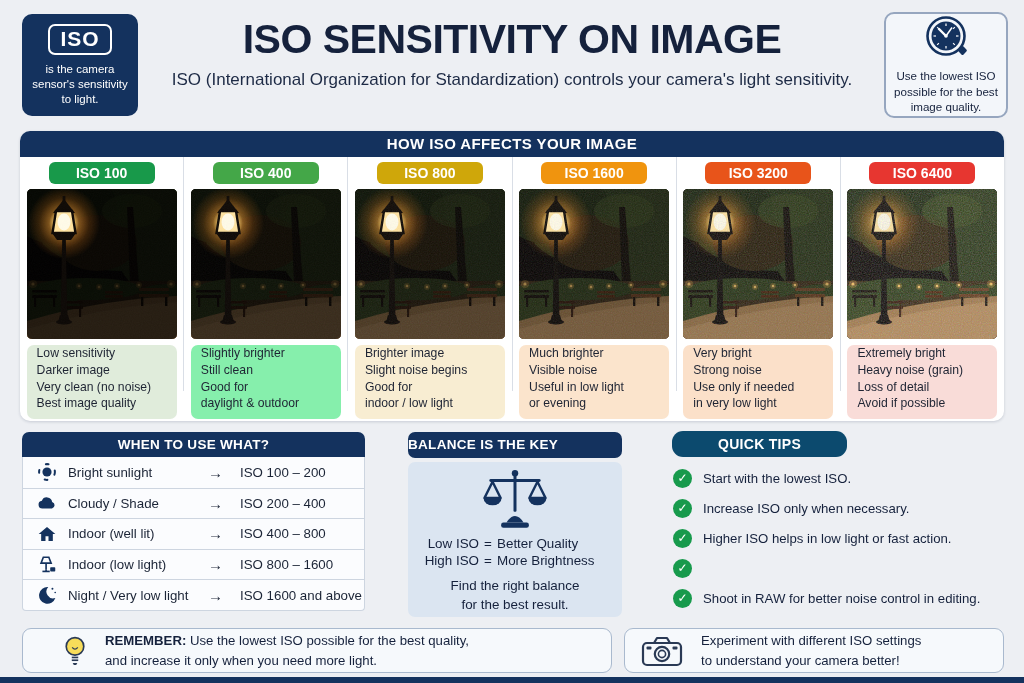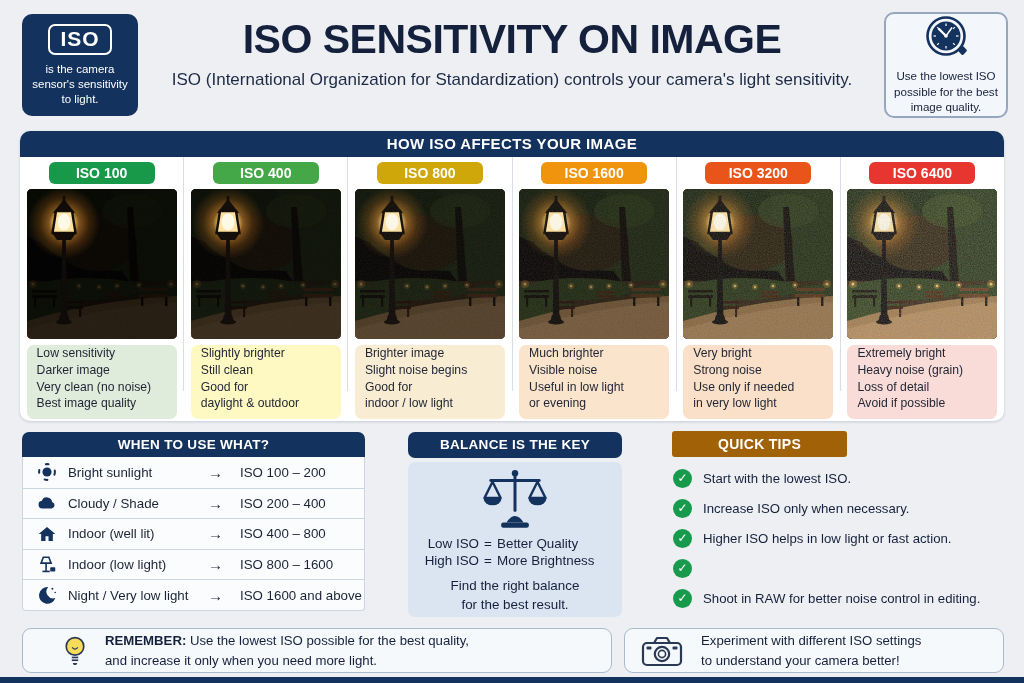--- a/index.html
+++ b/index.html
@@ -57,32 +57,32 @@
   .wtu-rows { background:#fbfcfe; border:1px solid #cdd5e0; border-top:none; border-radius:0 0 4px 4px; }
   .wtu-row { display:flex; align-items:center; height:30.6px; padding-left:11px; }
   .wtu-row + .wtu-row { border-top:1px solid #cdd5e0; }
   .wtu-icon { width:26px; display:flex; justify-content:center; }
   .wtu-cond { width:140px; margin-left:8px; font-size:13.3px; color:#1b2436; }
   .wtu-arrow { width:32px; font-size:15px; color:#1b2436; }
   .wtu-range { font-size:13.3px; font-weight:500; color:#1b2436; }
 
   
   .bal-header { left:408px; top:432px; width:214px; height:26px; background:#14325e;
-    border-radius:7px; color:#fff; font-weight:bold; font-size:13.5px; text-align:center;
+    border-radius:7px; color:#fff; font-weight:bold; font-size:13.5px; text-align:left;
     line-height:26px; letter-spacing:.3px; }
   .bal-box { left:408px; top:462px; width:214px; height:155px; background:#dbe5f1;
     border-radius:7px; text-align:center; padding-top:7px; }
   .bal-row { display:grid; grid-template-columns:64px 18px 118px; justify-content:center;
     font-size:13.4px; color:#15213c; line-height:1.3; }
   .bal-row .l { text-align:right; } .bal-row .e { text-align:center; } .bal-row .r { text-align:left; }
   .bal-footer { font-size:13.4px; color:#15213c; line-height:1.4; margin-top:7px; }
 
   
-  .qt-header { left:672px; top:431px; width:175px; height:26px; background:#a16207;
-    border-radius:3px; color:#fff; font-weight:bold; font-size:14px; text-align:center;
+  .qt-header { left:672px; top:431px; width:175px; height:26px; background:#0c4a6e;
+    border-radius:11px; color:#fff; font-weight:bold; font-size:14px; text-align:center;
     line-height:26px; letter-spacing:.3px; }
   .qt-list { left:673px; top:463px; width:345px; }
   .qt-item { display:flex; align-items:center; height:30px; }
   .qt-check { width:19px; height:19px; border-radius:50%; background:#179a4c; color:#fff;
     font-size:12px; line-height:19px; text-align:center; margin-right:11px; flex:none; }
   .qt-text { font-size:13.2px; color:#15213c; }
 
   
   .note-box { background:#f6f9fc; border:1.5px solid #a9b9ce; border-radius:9px;
     display:flex; align-items:center; }
@@ -242,21 +242,21 @@
       <div class="col">
         <div class="badge" style="background-color: rgb(68, 167, 72);">ISO 400</div>
         <div class="photo iso-p2">
           <svg viewBox="0 0 150 150" width="150" height="150">
             <use href="#sceneBase"></use>
               <rect class="exp" width="150" height="150" fill="#000"></rect>
             <use href="#sceneLamp"></use>
               <rect class="noise" width="150" height="150" filter="url(#grainF)"></rect>
           </svg>
         </div>
-        <div class="desc" style="background-color: #fef9c3;">
+        <div class="desc" style="background-color: #86efac;">
           <div>Slightly brighter</div>
           <div>Still clean</div>
           <div>Good for</div>
           <div>daylight &amp; outdoor</div>
         </div>
       </div>
 
       <div class="col">
         <div class="badge" style="background-color: rgb(207, 167, 10);">ISO 800</div>
         <div class="photo iso-p3">

